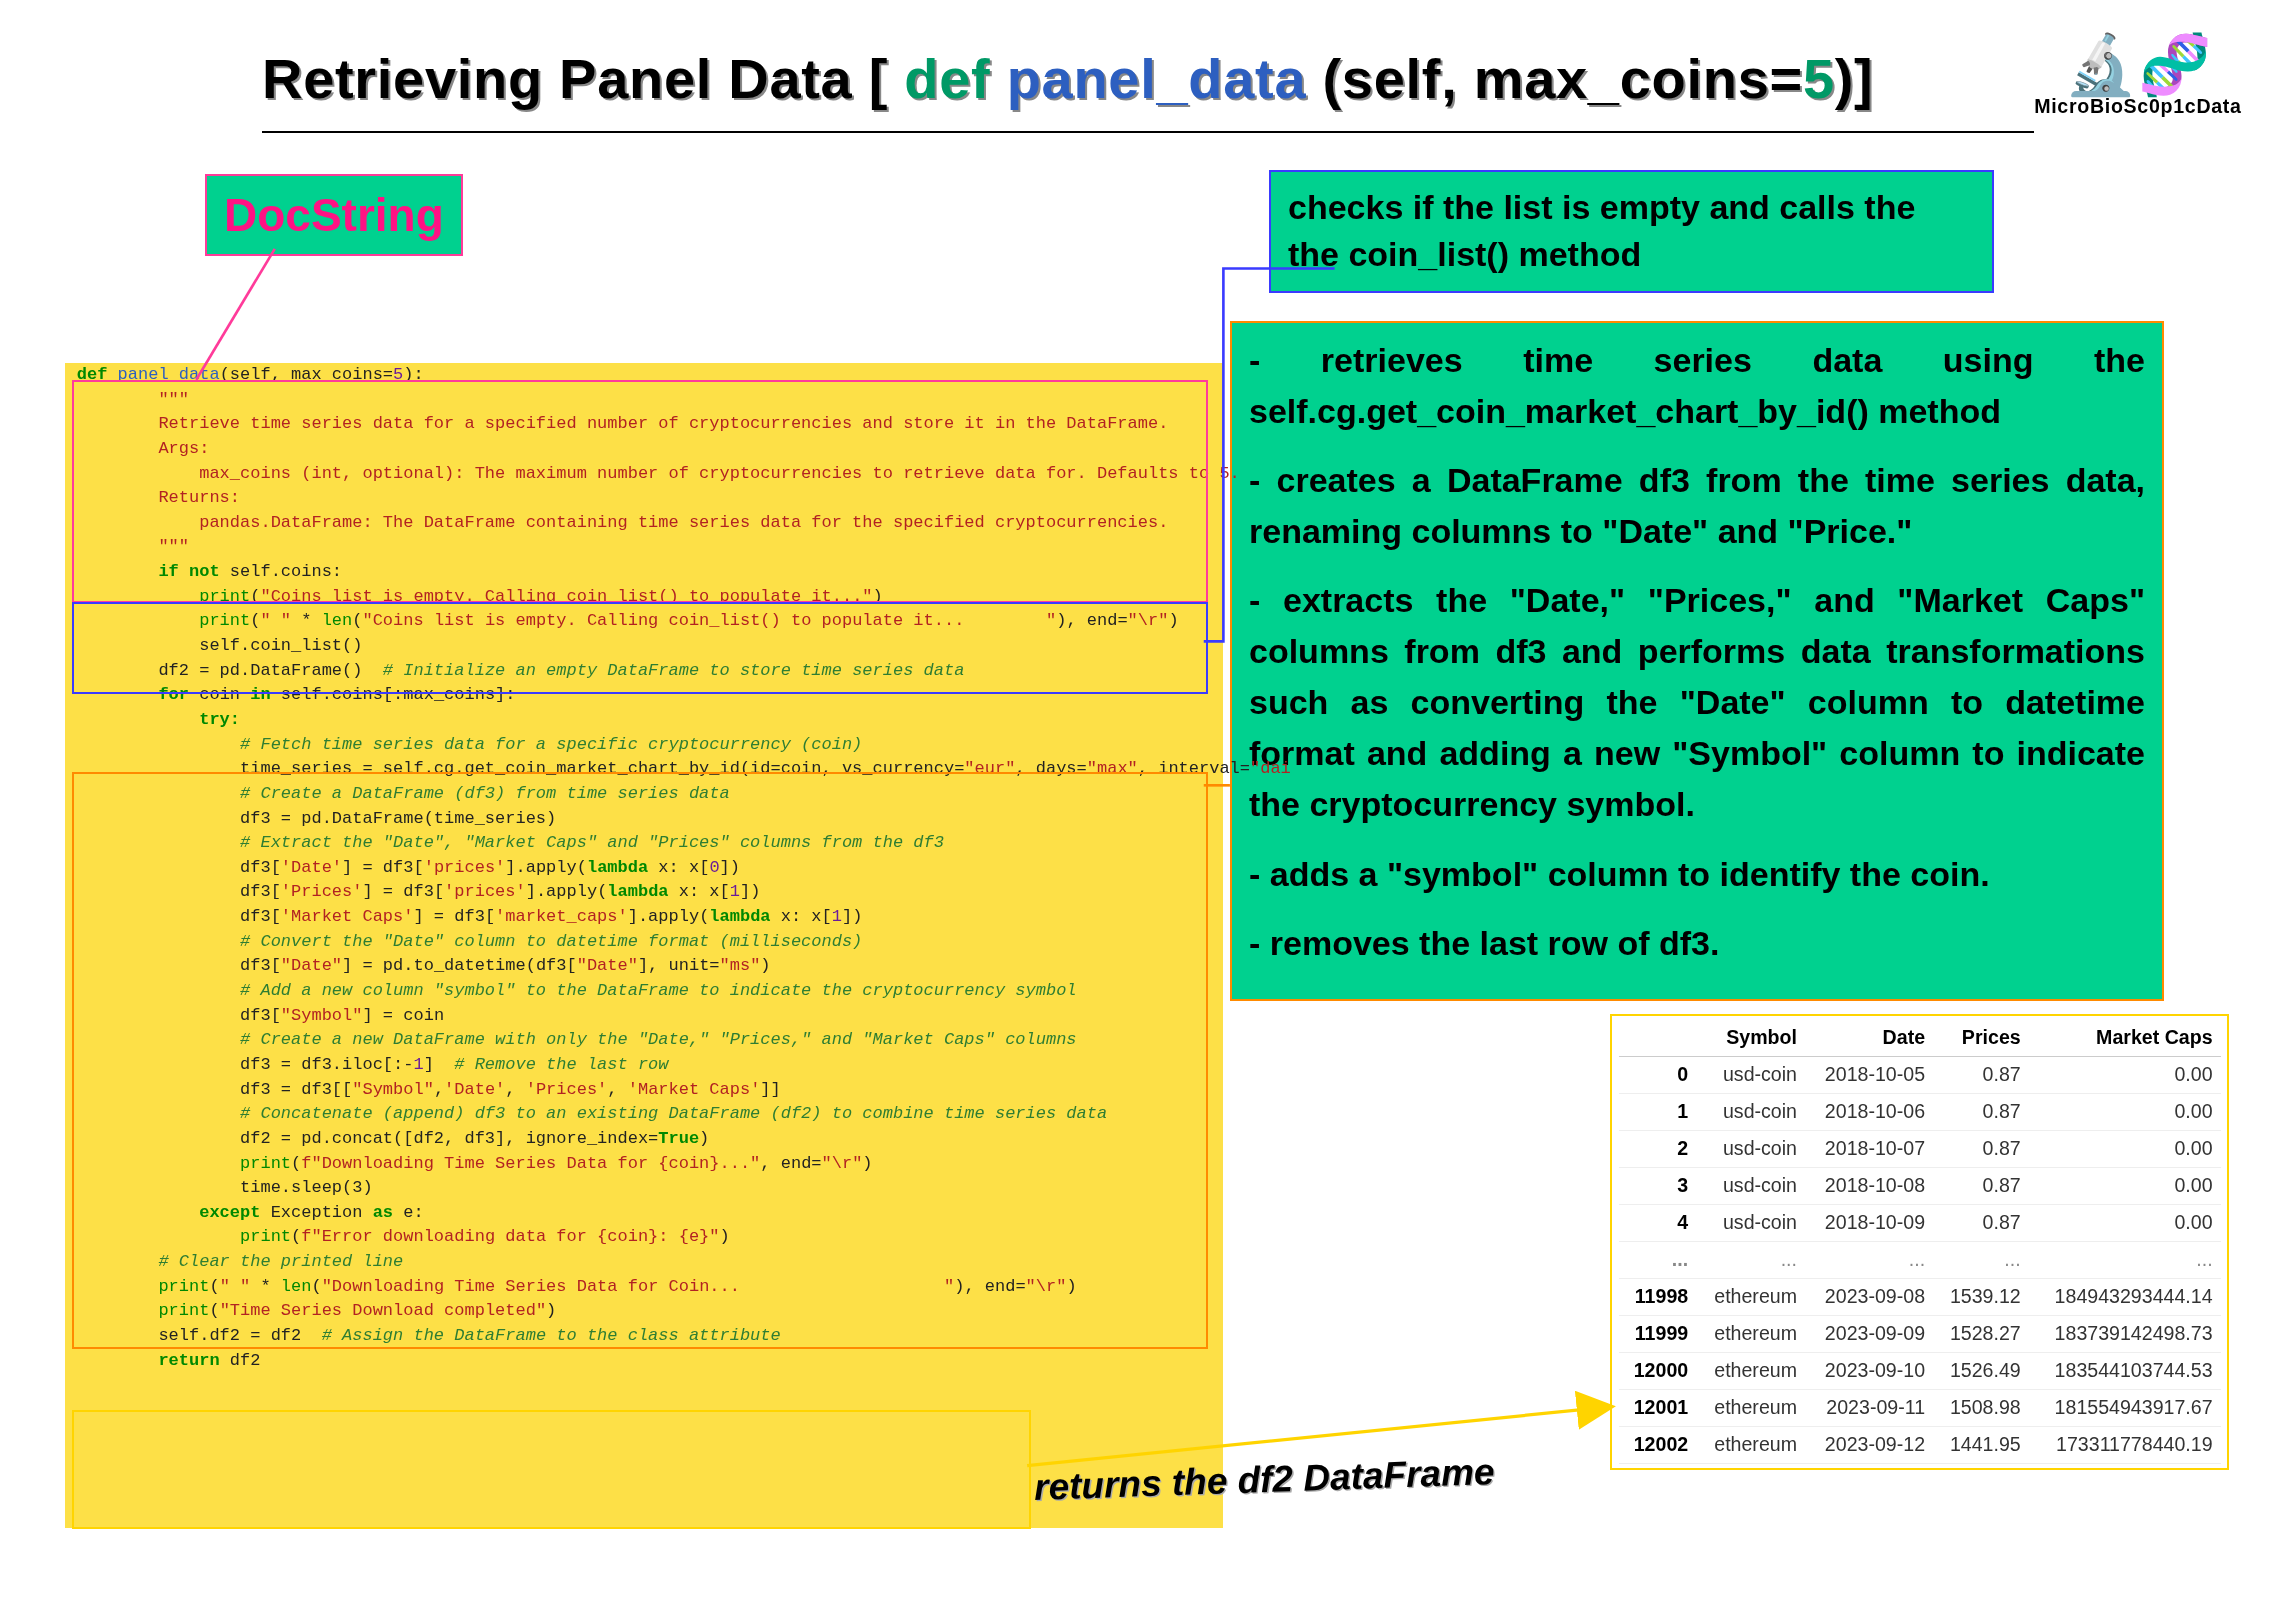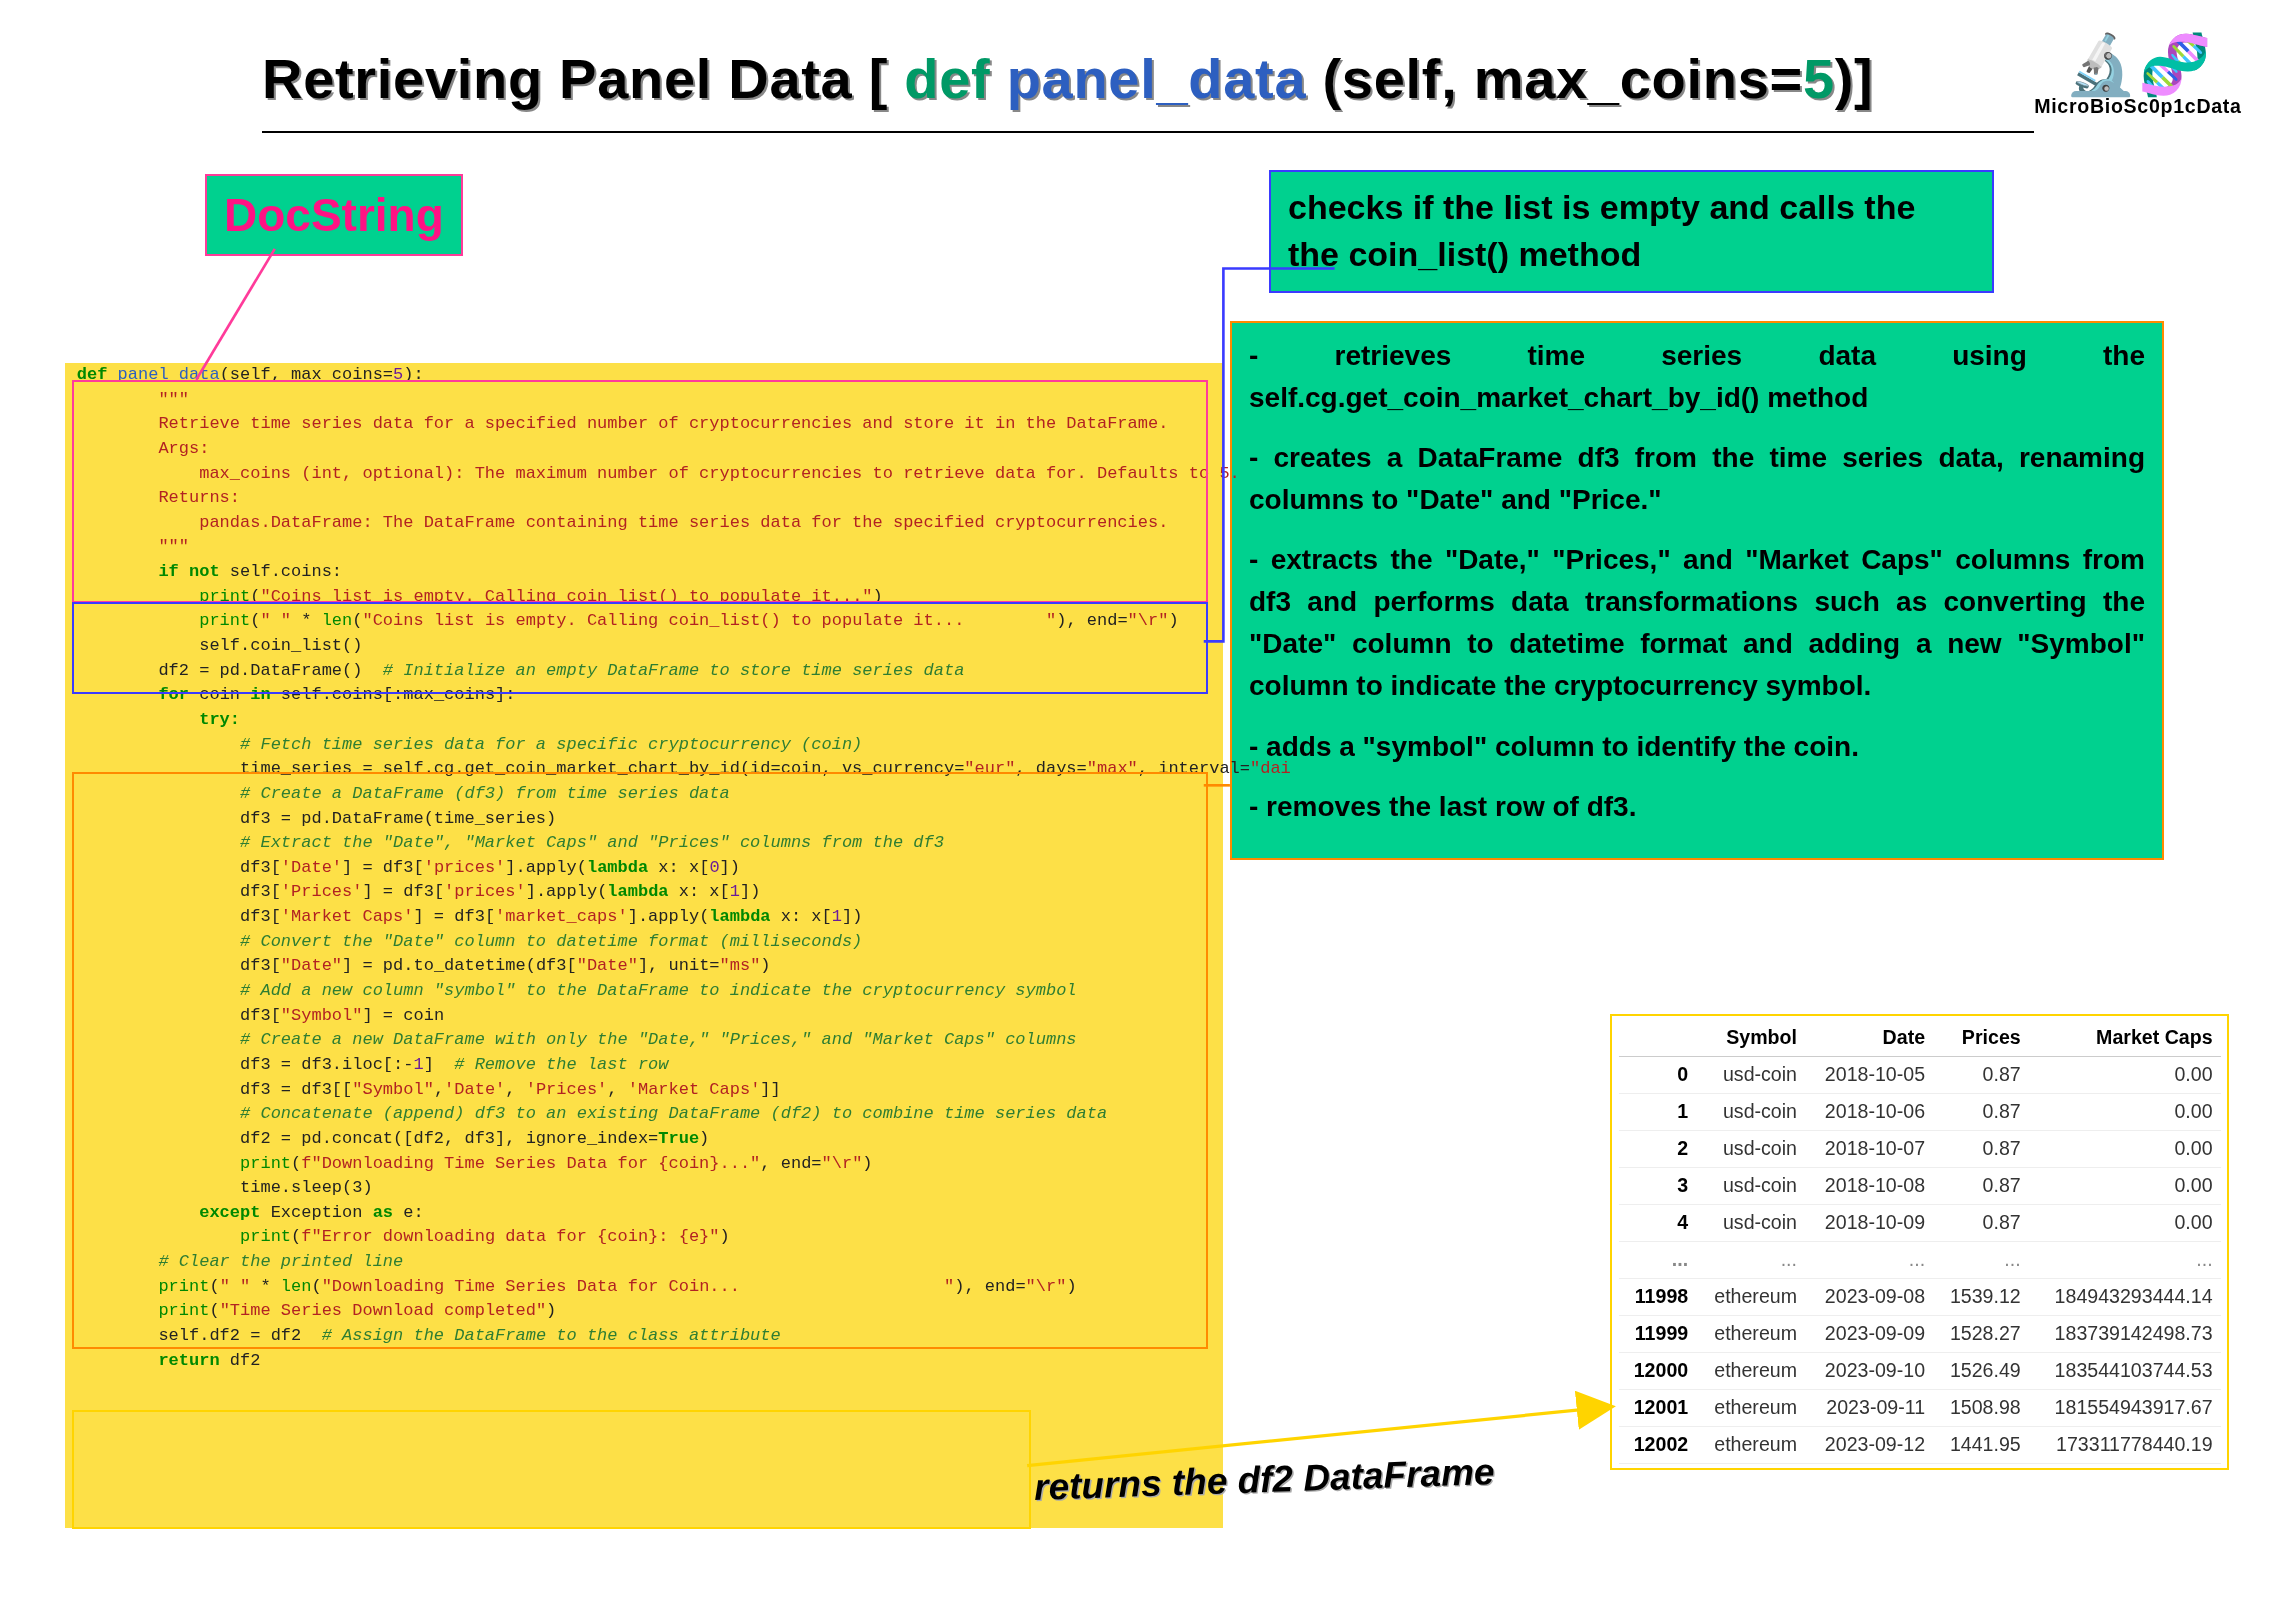--- a/index.html
+++ b/index.html
@@ -14,21 +14,21 @@
   .title .kw-num  { color:#009966; }
 
   .brand { position:absolute; right:19.6px; top:36px; width:275px; text-align:center; }
   .brand .logo { font-size:59px; line-height:1; }
   .brand .txt  { font-size:19.6px; font-weight:700; letter-spacing:0.7px; }
 
   
   .callout { background:#00d18f; padding:11.8px 17px; font-weight:700; border:2px solid; position:absolute; }
   #cb-docstring { left:157px; top:174px; border-color:#ff3b9a; color:#ff1284; font-size:46px;margin-left:48px; }
   #cb-check     { left:1269px; top:170px; width:687px; border-color:#3a3bff; color:#000000; font-size:34px; line-height:1.4; }
-  #cb-loop      { left:1230px; top:321px; width:896px; border-color:#ff8a00; color:#000; font-size:28px; line-height:1.5; text-align:justify; font-weight:700; }
+  #cb-loop      { left:1230px; top:321px; width:896px; border-color:#ff8a00; color:#000; font-size:34px; line-height:1.5; text-align:justify; font-weight:700; }
   #cb-loop p { margin:0 0 18.3px 0; }
 
   
   .code-wrap { position:absolute; left:65px; top:363px; width:1158px; height:1165px; background:#fde047; font-family: 'Courier New', monospace; font-size:17px; line-height:1.45; white-space:pre; color:#222; }
   .code-wrap .line { padding:0 11.8px; }
 
   .tok-kw     { color:#008800; font-weight:700; }
   .tok-fname  { color:#2d5fc0; text-decoration:underline; }
   .tok-num    { color:#6a1b9a; }
   .tok-doc    { color:#b22222; }

